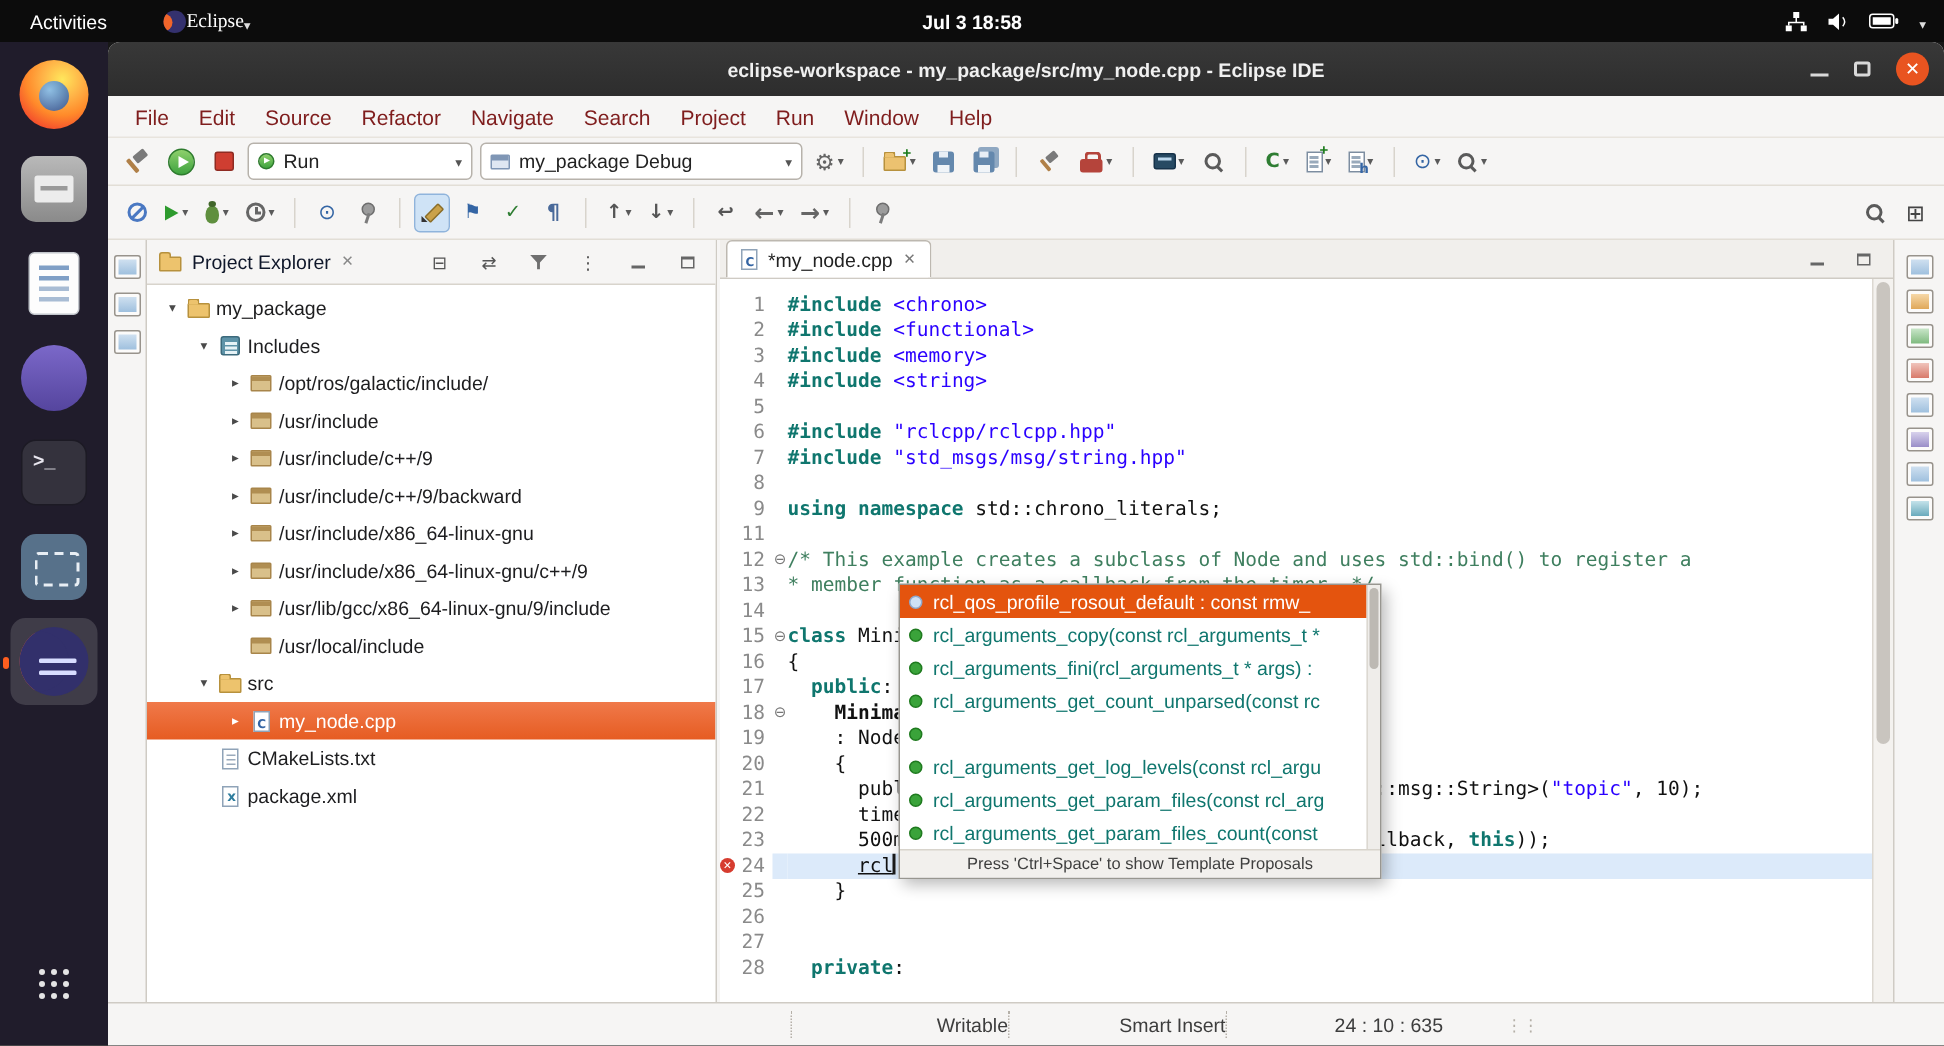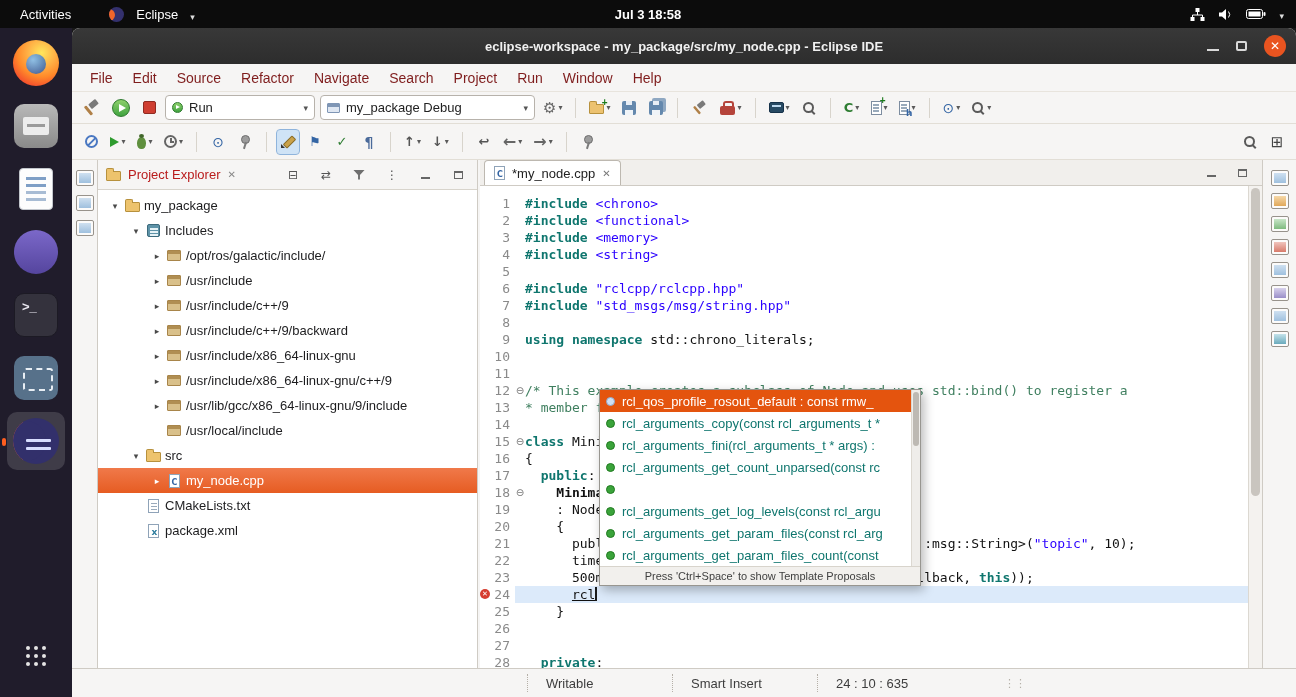--- a/index.html
+++ b/index.html
@@ -4,21 +4,21 @@
 <style>
   * { margin:0; padding:0; box-sizing:border-box; }
   html,body { width:1296px; height:697px; overflow:hidden; background:#1b1b1b;
               font-family:"Liberation Sans",sans-serif; }
   #screen { position:relative; width:1296px; height:697px; }
 
   
   #topbar { position:absolute; left:0; top:0; width:1296px; height:28px; background:#0c0c0c;
             color:#fff; display:flex; align-items:center; font-size:13px; z-index:40; }
   #activities { margin-left:14px; padding:2px 6px; }
-  #appmenu { margin-left:26px; display:flex; align-items:flex-end; gap:12px; padding:2px 6px; }
+  #appmenu { margin-left:26px; display:flex; align-items:flex-end; gap:0; padding:2px 6px;font-family:Liberation Serif, serif; }
   .appmenu-dot { width:15px; height:15px; border-radius:50%; background:#34316e; position:relative; overflow:hidden; }
   .appmenu-dot::before { content:""; position:absolute; left:-6px; top:2px; width:12px; height:12px; border-radius:50%; background:#f1652a; }
   .small-caret { font-size:9px; color:#ddd; }
   #clock { position:absolute; left:0; right:0; text-align:center; font-weight:bold; pointer-events:none; }
   #sysicons { margin-left:auto; margin-right:12px; display:flex; align-items:center; gap:13px; }
   #sysicons svg { display:block; }
 
   
   #dock { position:absolute; left:0; top:28px; width:72px; height:669px; background:#201c2b;
           display:flex; flex-direction:column; align-items:center; padding-top:6px; z-index:30; }
@@ -193,21 +193,21 @@
   #rightstrip .mini:nth-child(4)::after { background:linear-gradient(#f0c4bc,#d87a6a); }
   #rightstrip .mini:nth-child(6)::after { background:linear-gradient(#d8d2ec,#9a8ec8); }
   #rightstrip .mini:nth-child(8)::after { background:linear-gradient(#c4e2ea,#6aaabc); }
 
   
   #explorer { width:380px; flex:none; display:flex; flex-direction:column; background:#fff;
               border-right:1px solid #cfcbc4; }
   .xhead { height:30px; flex:none; background:#f6f5f4; border-bottom:1px solid #d8d4cc;
            display:flex; align-items:center; padding:0 8px; }
   .xtab { display:flex; align-items:center; gap:7px; }
-  .xtitle { font-size:13px; color:#b91c1c; }
+  .xtitle { font-size:13px; color:#0f172a; }
   .xclose { font-size:10px; color:#888; font-family:"DejaVu Sans",sans-serif; }
   .xtools { margin-left:auto; display:flex; align-items:center; gap:11px; }
   #tree { flex:1; overflow:hidden; padding-top:3px; }
   .trow { height:25px; display:flex; align-items:center; font-size:13px; }
   .trow.sel { background:linear-gradient(#f0794a,#e65c22); }
   .arrow { width:14px; text-align:center; font-size:9px; color:#4a4a4a;
            font-family:"DejaVu Sans",sans-serif; flex:none; }
   .trow.sel .arrow, .trow.sel .tlabel { color:#fff; }
   .ticon { width:20px; display:flex; justify-content:center; flex:none; }
   .tlabel { margin-left:2px; color:#1d1d1f; white-space:nowrap; }
@@ -280,21 +280,21 @@
                border-left:1px solid #dcd8d1; }
   .cc-thumb { position:absolute; right:1px; top:2px; width:6px; height:54px; background:#bdb9b3; border-radius:3px; }
   .cc-hint { height:19px; line-height:18px; background:#f2f0ed; border-top:1px solid #d8d4cc;
              text-align:center; font-size:11px; color:#3f3f3f; }
 
   
   #statusbar { height:29px; flex:none; background:#f6f5f4; border-top:1px solid #cfcbc4;
                display:flex; align-items:center; font-size:13px; color:#3d3d3d; }
   .sb-spacer { width:455px; flex:none; }
   .sb-sec { width:145px; flex:none; height:18px; display:flex; align-items:center; padding-left:18px;
-            border-left:1px dotted #b5b0a8; }
+            border-left:1px dotted #b5b0a8;justify-content:flex-end; }
   .sb-grip { margin-left:42px; color:#b5b0a8; font-size:11px; font-family:"DejaVu Sans",sans-serif; }
 </style>
 </head>
 <body>
 
 <div id="screen">
 
   <div id="topbar">
     <span id="activities">Activities</span>
     <span id="appmenu">
@@ -742,26 +742,20 @@
                 <span class="cc"></span>
               </div>
               <div class="cl">
                 <span class="cm"></span>
                 <span class="cn">9</span>
                 <span class="cf"></span>
                 <span class="cc"><span class="tok-kw">using</span><span class="tok-pl"> </span><span class="tok-kw">namespace</span><span class="tok-pl"> std::chrono_literals;</span></span>
               </div>
               <div class="cl">
                 <span class="cm"></span>
-                <span class="cn">10</span>
-                <span class="cf"></span>
-                <span class="cc"></span>
-              </div>
-              <div class="cl">
-                <span class="cm"></span>
                 <span class="cn">11</span>
                 <span class="cf"></span>
                 <span class="cc"></span>
               </div>
               <div class="cl">
                 <span class="cm"></span>
                 <span class="cn">12</span>
                 <span class="cf">⊖</span>
                 <span class="cc"><span class="tok-com">/* This example creates a subclass of Node and uses std::bind() to register a</span></span>
               </div>

